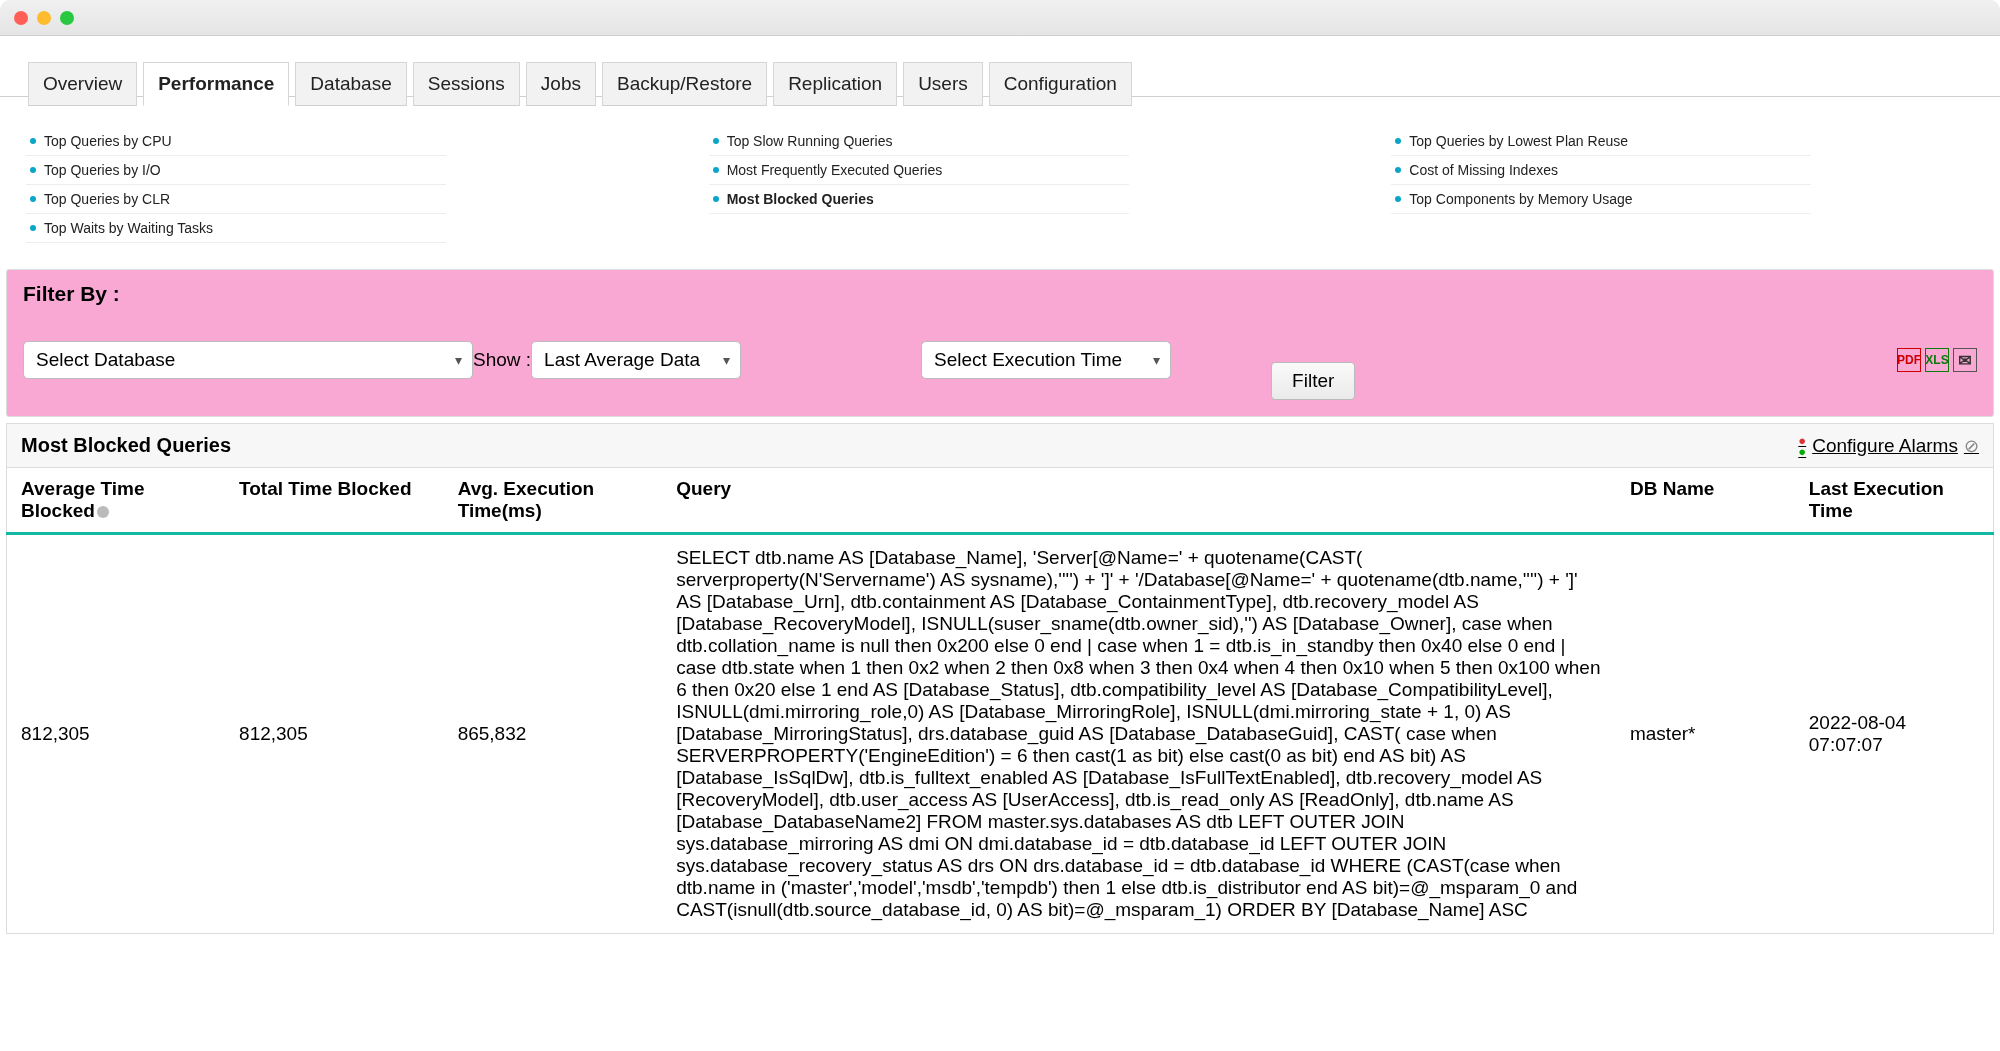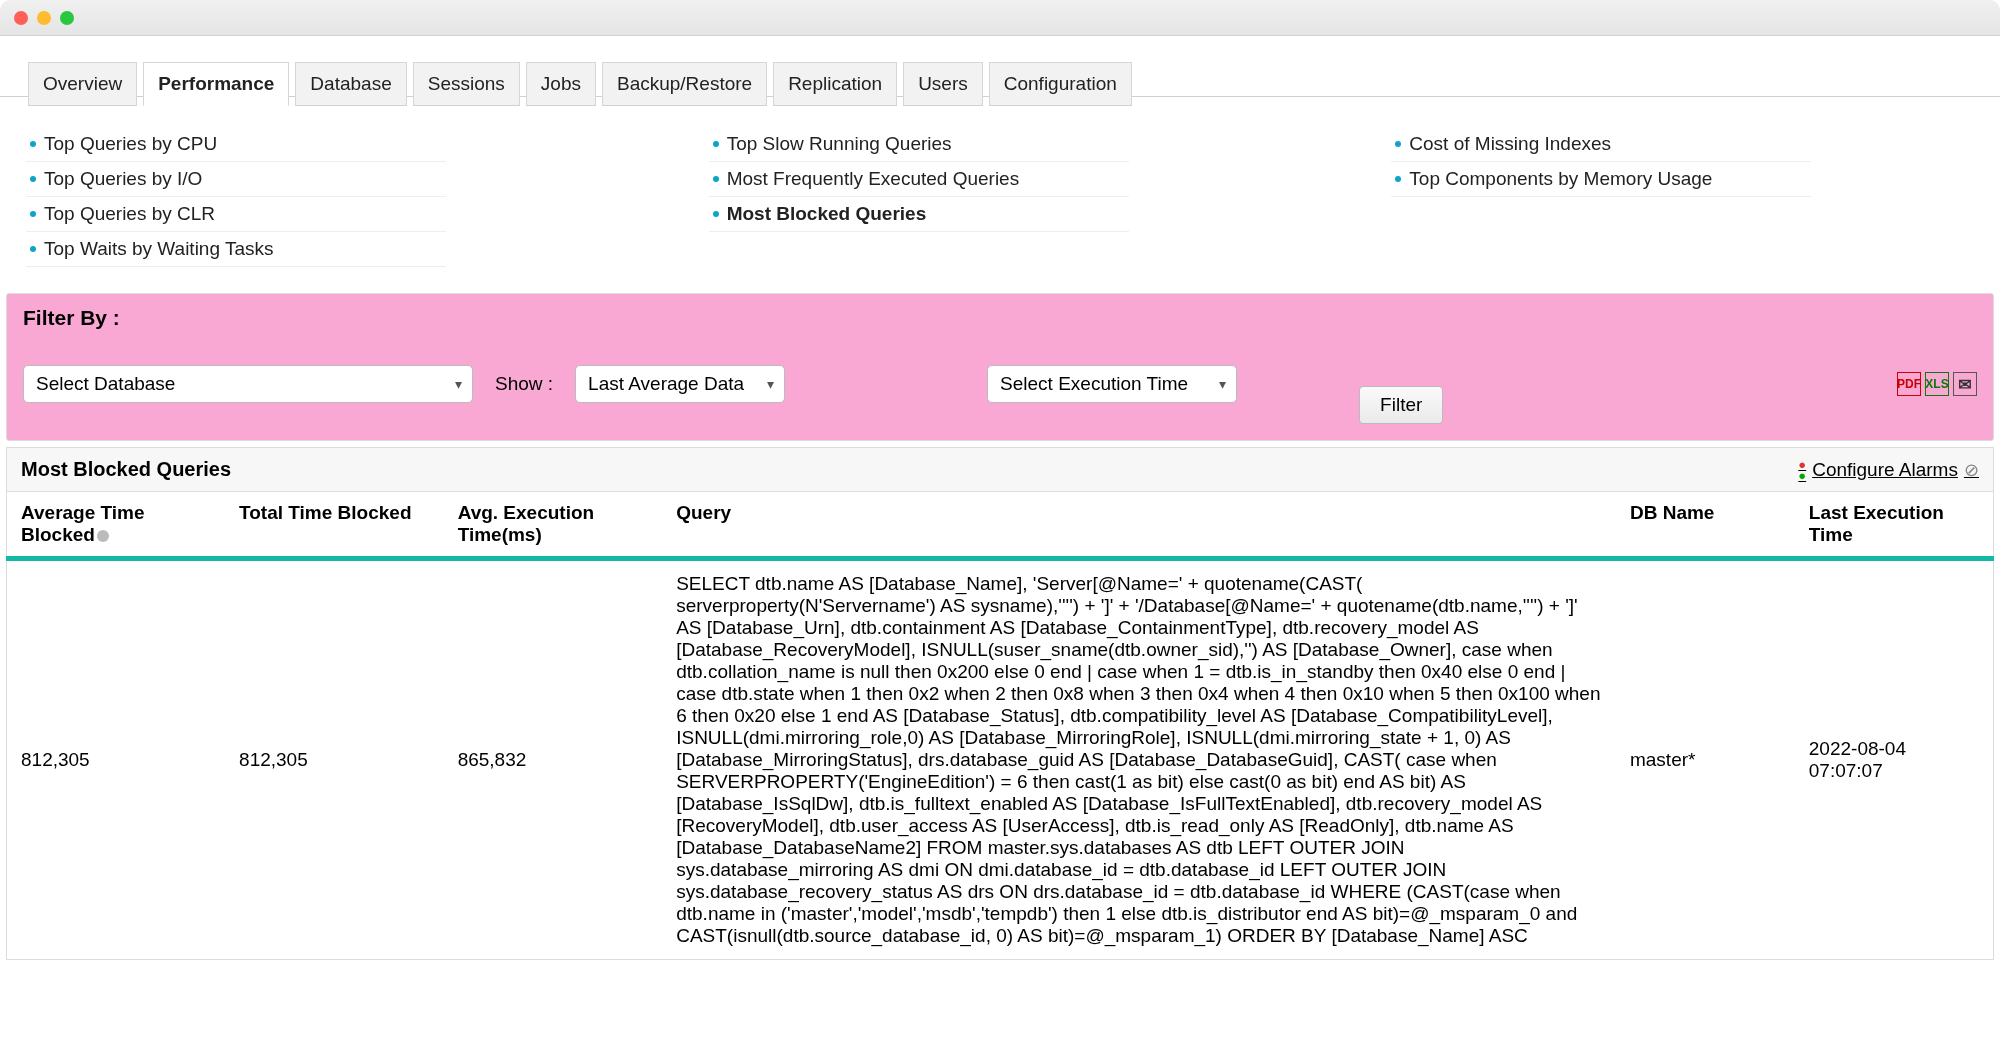--- a/index.html
+++ b/index.html
@@ -56,39 +56,38 @@
     }
     .link-col { display: flex; flex-direction: column; }
     .link-item {
       display: flex;
       align-items: center;
       gap: 8px;
       padding: 6px 4px;
       border-bottom: 1px solid #eee;
       width: 420px;
       max-width: 100%;
-      font-size: 19px;
+      font-size: 14px;
       color: #222;
       cursor: pointer;
     }
     .link-item.active { font-weight: 700; }
     .bullet { width: 6px; height: 6px; background: #0aa5c9; border-radius: 50%; flex: 0 0 6px; }
 
     .filter-bar {
       background: #f9a8d4;
       border: 1px solid #dcdcdc;
       margin: 6px 6px;
       padding: 12px 16px 16px 16px;
       border-radius: 3px;
     }
     .filter-title { font-weight: 700; font-size: 21px; margin-bottom: 14px; }
     .filter-row {
       display: flex;
       align-items: center;
-      gap: 22px;
       flex-wrap: wrap;
     }
     .select-box, .select-small {
       background: #fff;
       border: 1px solid #bbb;
       border-radius: 5px;
       font-size: 19px;
       padding: 7px 32px 7px 12px;
       position: relative;
       cursor: pointer;
@@ -149,21 +148,21 @@
       border: 1px solid #dcdcdc;
       border-top: none;
       border-collapse: collapse;
       table-layout: fixed;
     }
     .data-table thead th {
       text-align: left;
       font-weight: 700;
       font-size: 19px;
       padding: 10px 14px;
-      border-bottom: 5px solid #14b8a6;
+      border-bottom: 3px solid #14b8a6;
       vertical-align: top;
     }
     .data-table tbody td {
       padding: 12px 14px;
       font-size: 19px;
       vertical-align: middle;
       word-wrap: break-word;
     }
     .sort-dot {
       display:inline-block; width:12px; height:12px; border-radius:50%;
@@ -224,20 +223,24 @@
     <div class="link-item">
         <span class="bullet"></span>
         <span>Most Frequently Executed Queries</span>
       </div>
     <div class="link-item active">
         <span class="bullet"></span>
         <span>Most Blocked Queries</span>
       </div>
   </div>
   <div class="link-col">
+    <div class="link-item">
+        <span class="bullet"></span>
+        <span>Top Queries by Lowest Plan Reuse</span>
+      </div>
     <div class="link-item">
         <span class="bullet"></span>
         <span>Cost of Missing Indexes</span>
       </div>
     <div class="link-item">
         <span class="bullet"></span>
         <span>Top Components by Memory Usage</span>
       </div>
   </div>
 </div>

